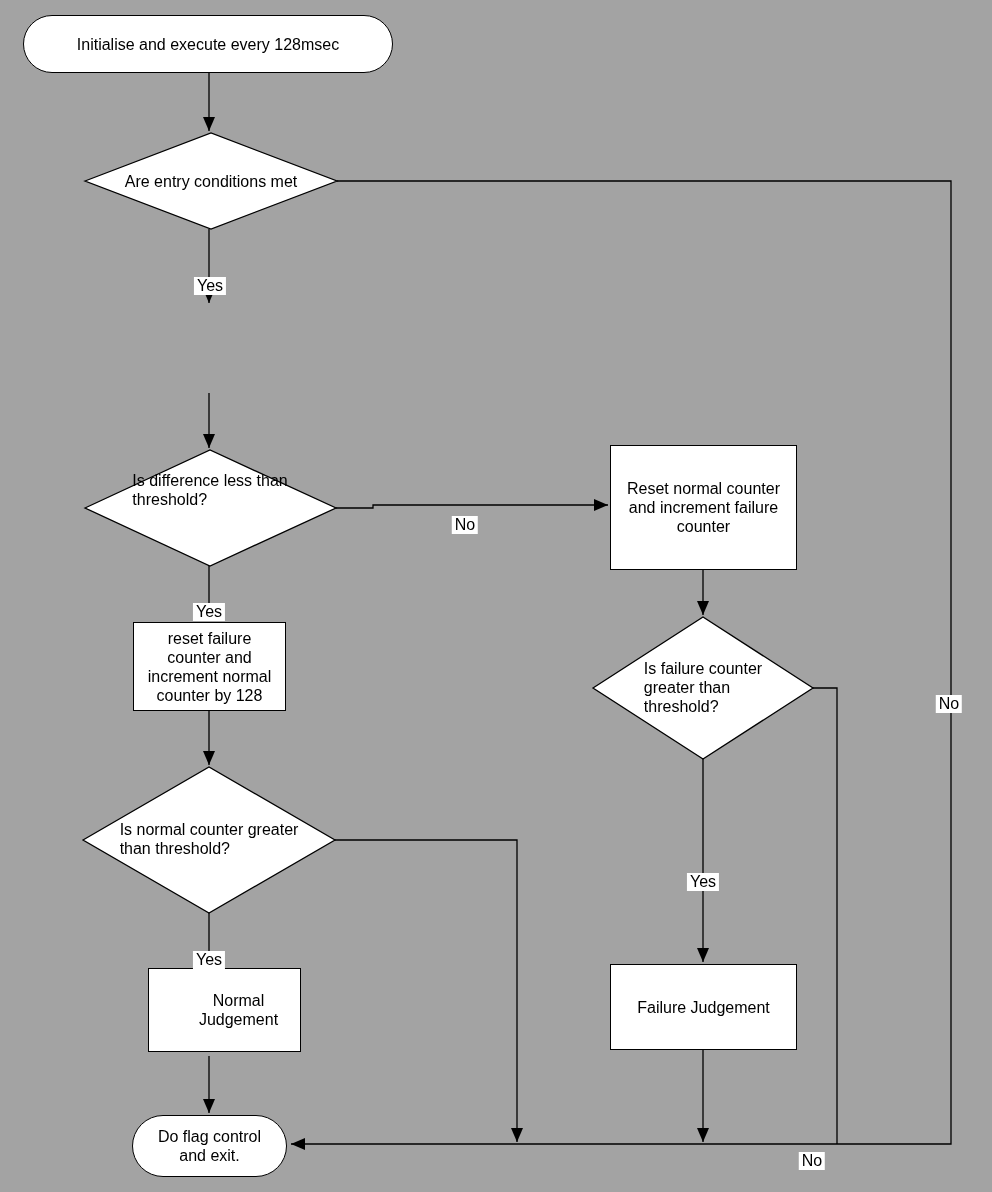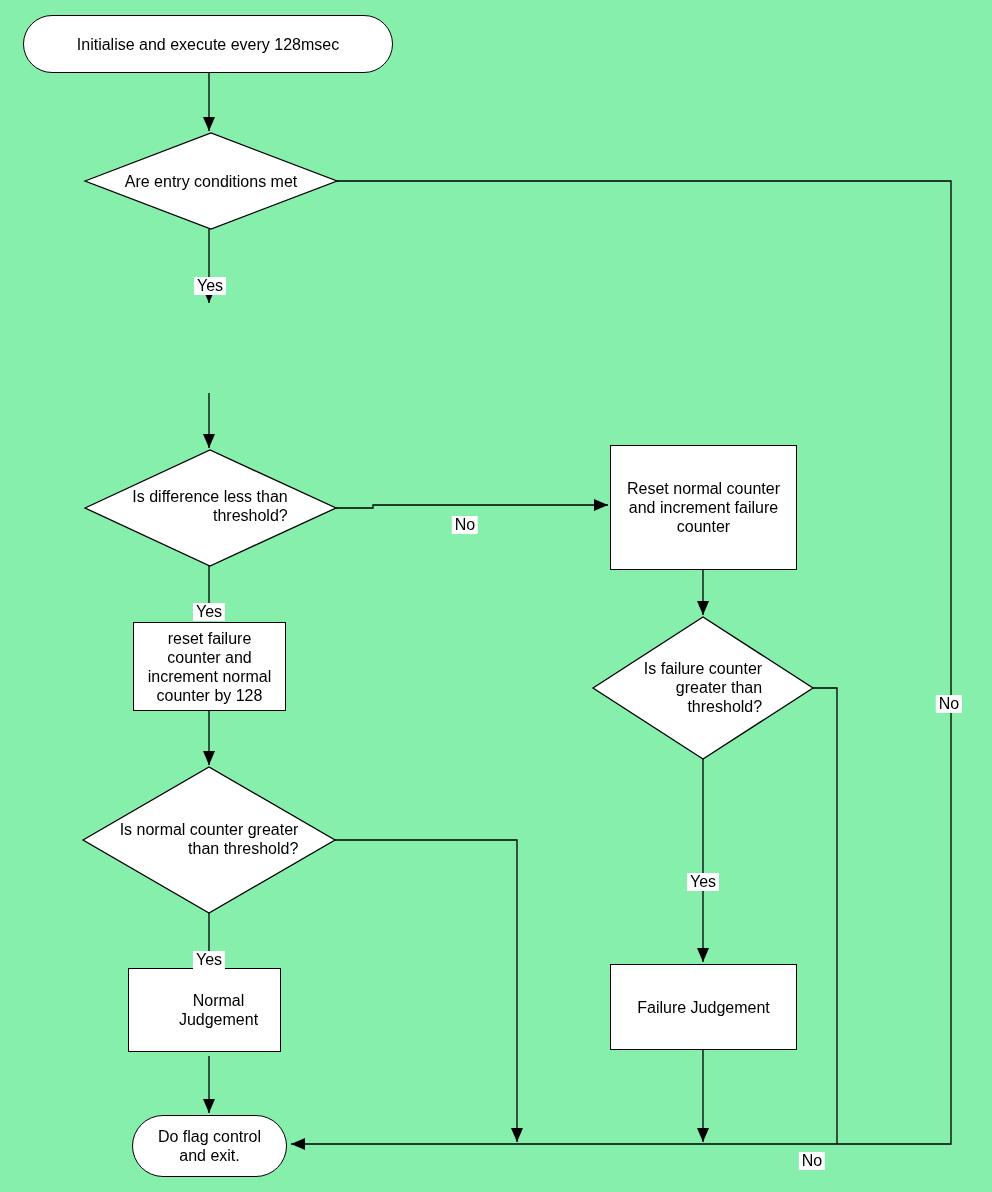--- a/index.html
+++ b/index.html
@@ -1,20 +1,20 @@
 <!DOCTYPE html>
 <html><head>
 <meta charset="utf-8">
 <style>
   html, body { margin: 0; padding: 0; background: #ffffff; }
   .canvas {
     position: relative;
     width: 992px;
     height: 1192px;
-    background: #86efac;
+    background: #a3a3a3;
     font-family: "Liberation Sans", sans-serif;
     color: #000;
     overflow: hidden;
   }
   .wires {
     position: absolute;
     left: 0; top: 0;
     width: 992px; height: 1192px;
   }
   .wires path.edge {
@@ -37,21 +37,21 @@
     justify-content: center;
     text-align: center;
     font-size: 16px;
     line-height: 19px;
   }
   .terminator { border-radius: 31px; }
   .node-label { white-space: pre-line; }
   .diamond-label {
     position: absolute;
     transform: translate(-50%, -50%);
-    text-align: right;
+    text-align: left;
     white-space: pre-line;
     font-size: 16px;
     line-height: 19px;
   }
   .edge-label {
     position: absolute;
     transform: translate(-50%, -50%);
     background: #ffffff;
     padding: 0 3px;
     font-size: 16px;
@@ -103,36 +103,36 @@
 counter</span>
   </div>
 
   <div class="node" style="left:133px; top:622px; width:153px; height:89px;">
     <span class="node-label">reset failure
 counter and
 increment normal
 counter by 128</span>
   </div>
 
-  <div class="node" style="left:128px; top:968px; width:153px; height:84px;padding-left:28px;">
+  <div class="node" style="left:148px; top:968px; width:153px; height:84px;padding-left:28px;">
     <span class="node-label">Normal
 Judgement</span>
   </div>
 
   <div class="node" style="left:610px; top:964px; width:187px; height:86px;">
     <span class="node-label">Failure Judgement</span>
   </div>
 
   <div class="node terminator" style="left:132px; top:1115px; width:155px; height:62px;">
     <span class="node-label">Do flag control
 and exit.</span>
   </div>
 
   <div class="diamond-label" style="left:211px; top:181px;">Are entry conditions met</div>
-  <div class="diamond-label" style="left:210px; top:506px;">Is difference less than
+  <div class="diamond-label" style="left:210px; top:490px;">Is difference less than
 threshold?</div>
   <div class="diamond-label" style="left:703px; top:687px;">Is failure counter
 greater than
 threshold?</div>
   <div class="diamond-label" style="left:209px; top:839px;">Is normal counter greater
 than threshold?</div>
 
   <div class="edge-label" style="left:210px; top:266px;">Yes</div>
   <div class="edge-label" style="left:949px; top:684px;">No</div>
   <div class="edge-label" style="left:209px; top:592px;">Yes</div>

